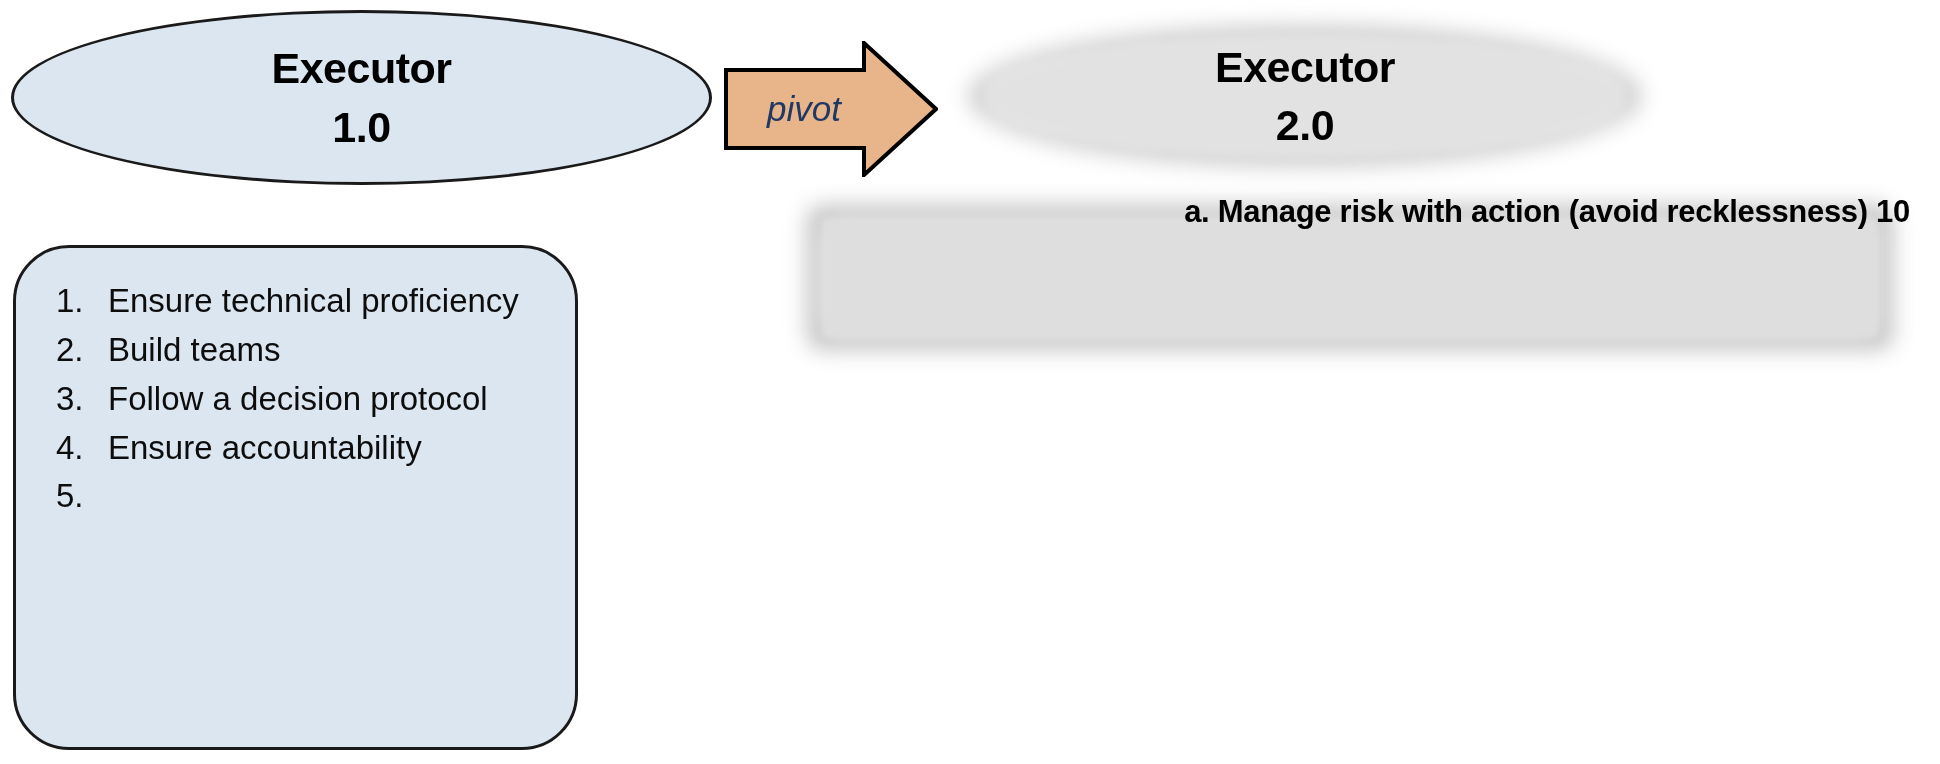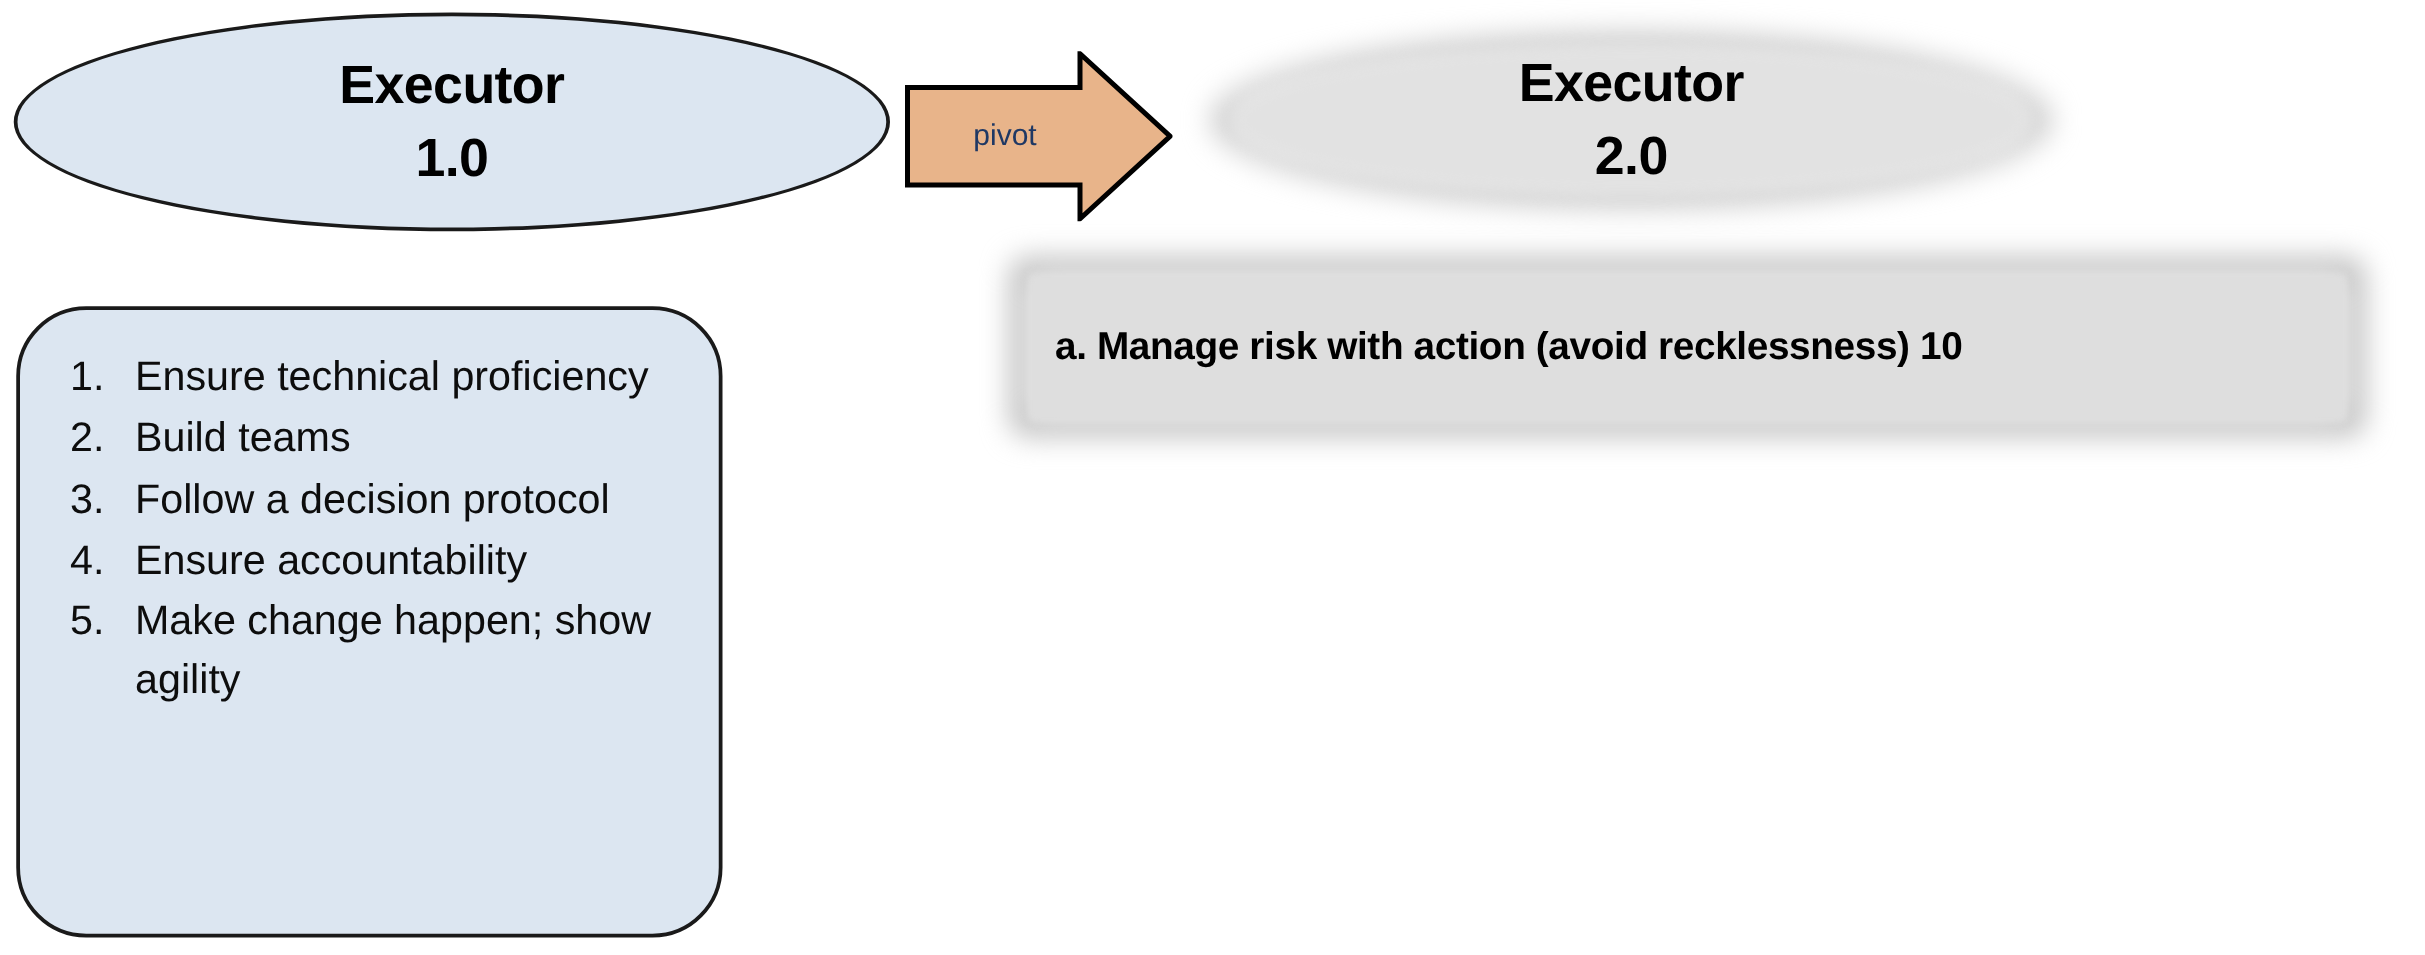--- a/index.html
+++ b/index.html
@@ -61,23 +61,24 @@
   }
   .pivot-label {
     position: absolute;
     left: 724px;
     top: 41px;
     width: 160px;
     height: 136px;
     display: flex;
     align-items: center;
     justify-content: center;
-    font-size: 24px;
+    font-size: 35px;
     color: #1f3864;
     letter-spacing: 0px;
+    font-style: italic;
   }
 
   
   .ellipse-two-wrap {
     position: absolute;
     left: 945px;
     top: 6px;
     width: 720px;
     height: 180px;
   }
@@ -189,22 +190,22 @@
     background: #dedede;
     filter: blur(3px);
   }
   .gray-box-text {
     position: absolute;
     left: 0;
     top: 0;
     width: 1120px;
     height: 175px;
     display: flex;
-    flex-direction: column;
-    justify-content: center;
+    flex-direction: row;
+    justify-content: flex-end;
     padding-left: 54px;
     box-sizing: border-box;
   }
   .gray-box-text .row {
     font-weight: bold;
     font-size: 31px;
     color: #000000;
     line-height: 1.45;
     letter-spacing: -0.3px;
     white-space: nowrap;
@@ -249,21 +250,20 @@
       <li>
         <span class="num">3.</span>
         <span class="txt">Follow a decision protocol</span>
       </li>
       <li>
         <span class="num">4.</span>
         <span class="txt">Ensure accountability</span>
       </li>
       <li>
         <span class="num">5.</span>
-        <span class="txt">Make change happen; show agility</span>
       </li>
     </ol>
   </div>
 
   <div class="gray-box-wrap">
     <div class="gray-box-glow"></div>
     <div class="gray-box-fill"></div>
     <div class="gray-box-text">
       <div class="row">a. Manage risk with action (avoid recklessness) 10</div>
     </div>

